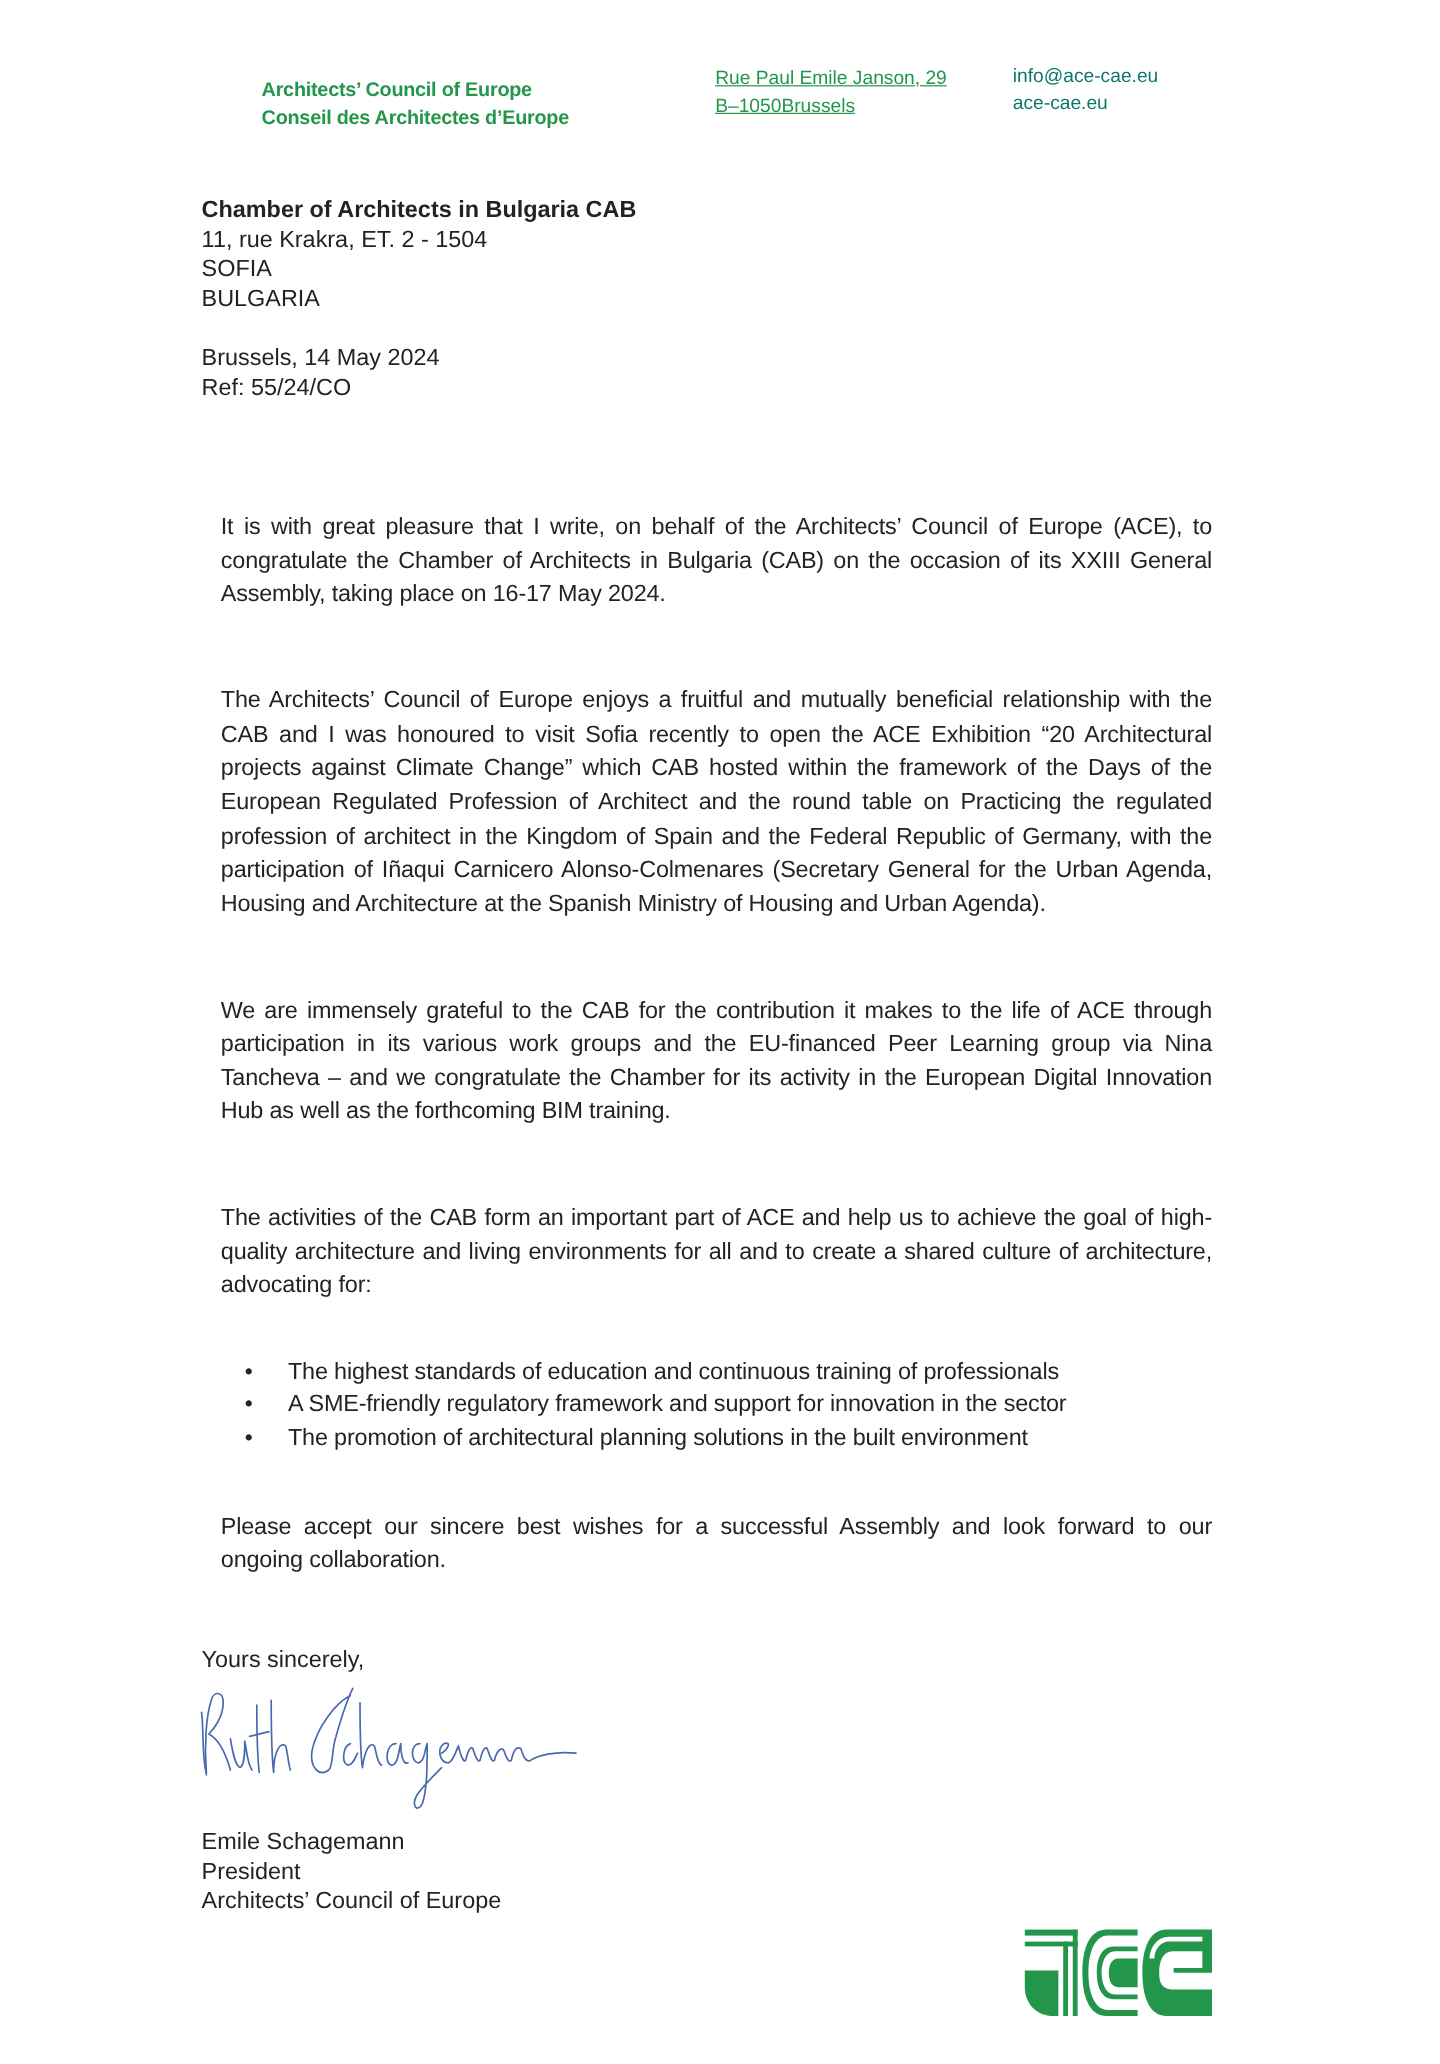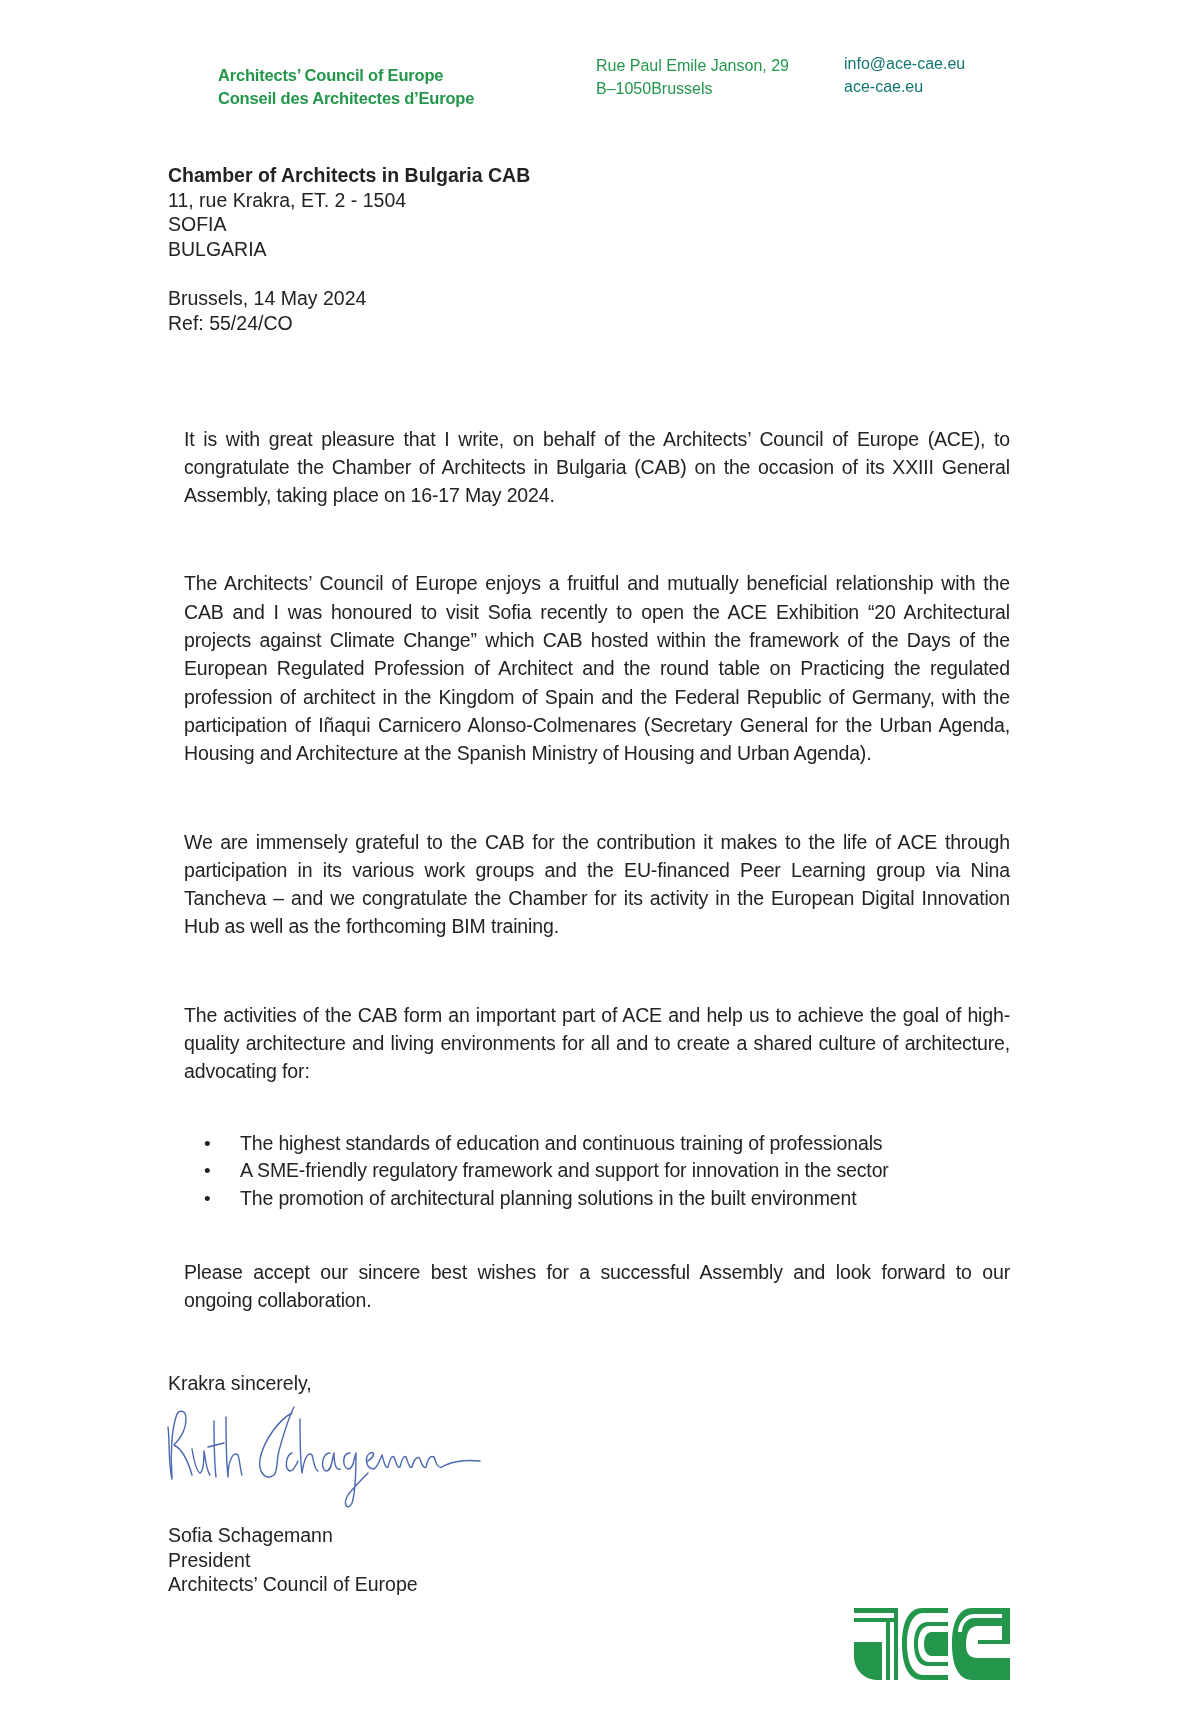--- a/index.html
+++ b/index.html
@@ -24,20 +24,21 @@
       font-size: 16.5px;
       font-weight: bold;
       line-height: 23px;
       letter-spacing: -0.2px;
     }
     .lh-address {
       left: 596px; top: 54px;
       color: #23964b;
       font-size: 16px;
       line-height: 23px;
+      text-decoration: underline;
     }
     .lh-contact {
       left: 844px; top: 52px;
       color: #0f766e;
       font-size: 16px;
       line-height: 23px;
     }
     .lh-line { display: block; white-space: nowrap; }
 
     
@@ -160,21 +161,21 @@
       <span>The promotion of architectural planning solutions in the built environment</span>
     </li>
   </ul>
 
   <div class="closing-gap"></div>
 
   <p class="para">Please accept our sincere best wishes for a successful Assembly and look forward to our ongoing collaboration.</p>
 
   <div class="sign-gap"></div>
 
-  <div class="signer">Krakra sincerely,</div>
+  <div class="signer">Yours sincerely,</div>
 
   <svg class="signature" viewBox="0 0 340 120">
     <g fill="none" stroke="#4a68b0" stroke-width="1.4" stroke-linecap="round" stroke-linejoin="round">
 
       <path d="M10 78 C 8 55, 10 30, 14 18 C 16 10, 24 10, 24 20 C 24 32, 16 42, 12 46 C 20 50, 26 62, 30 76"></path>
       <path d="M6 28 C 8 45, 6 62, 10 80"></path>
 
       <path d="M30 50 C 32 62, 34 72, 38 74 C 42 72, 42 60, 42 52 C 44 62, 44 70, 48 76"></path>
       <path d="M52 22 C 52 40, 52 60, 54 78 M46 48 L 62 44"></path>
       <path d="M64 18 C 64 40, 64 60, 66 78 C 66 60, 72 52, 76 56 C 78 62, 78 70, 80 76"></path>
@@ -183,21 +184,21 @@
 
       <path d="M130 54 C 124 56, 122 70, 128 72 C 132 72, 134 66, 136 62"></path>
       <path d="M138 20 C 138 40, 138 60, 140 74 C 142 60, 146 52, 150 56 C 152 62, 152 70, 156 72"></path>
       <path d="M168 54 C 160 54, 158 70, 164 72 C 170 72, 170 60, 172 54 C 172 64, 174 72, 178 70"></path>
       <path d="M188 54 C 180 54, 180 68, 186 70 C 192 70, 192 58, 194 54 C 194 72, 194 92, 190 104 C 186 112, 180 106, 186 96 C 192 88, 200 80, 206 74"></path>
 
       <path d="M206 62 C 212 58, 214 52, 208 54 C 202 58, 204 70, 212 70 C 216 68, 218 60, 220 56 C 222 64, 224 70, 226 68 C 228 60, 230 56, 232 58 C 234 64, 236 70, 238 68 C 240 60, 242 56, 244 58 C 246 64, 248 70, 250 68 C 252 60, 256 56, 258 60 C 260 66, 262 70, 264 68 C 266 60, 268 56, 272 58 C 274 64, 276 70, 280 68 C 286 64, 300 60, 318 62"></path>
     </g>
   </svg>
 
-  <div class="signer">Sofia Schagemann</div>
+  <div class="signer">Emile Schagemann</div>
   <div class="signer">President</div>
   <div class="signer">Architects’ Council of Europe</div>
 </div>
 
 <svg class="abs logo" viewBox="0 0 160 76">
   <g fill="#23964b">
 
     <g>
       <rect x="2" y="2" width="44" height="5"></rect>
       <rect x="2" y="12" width="44" height="4"></rect>

